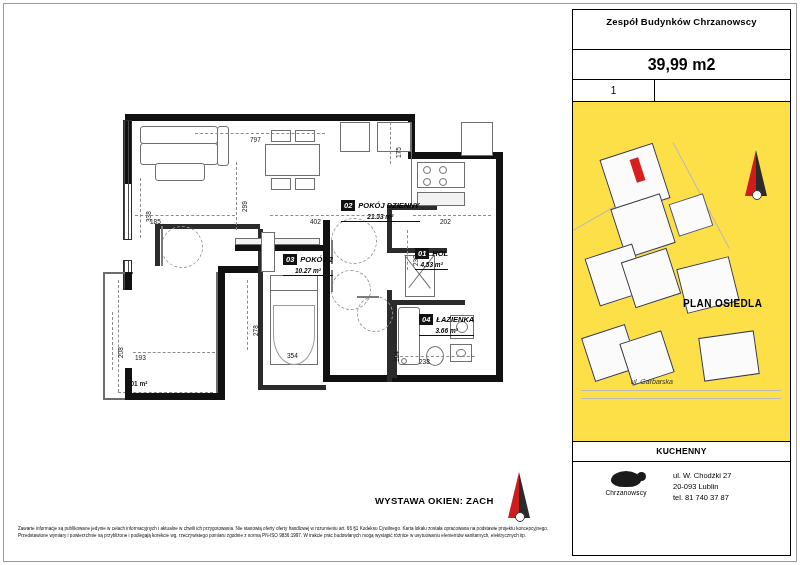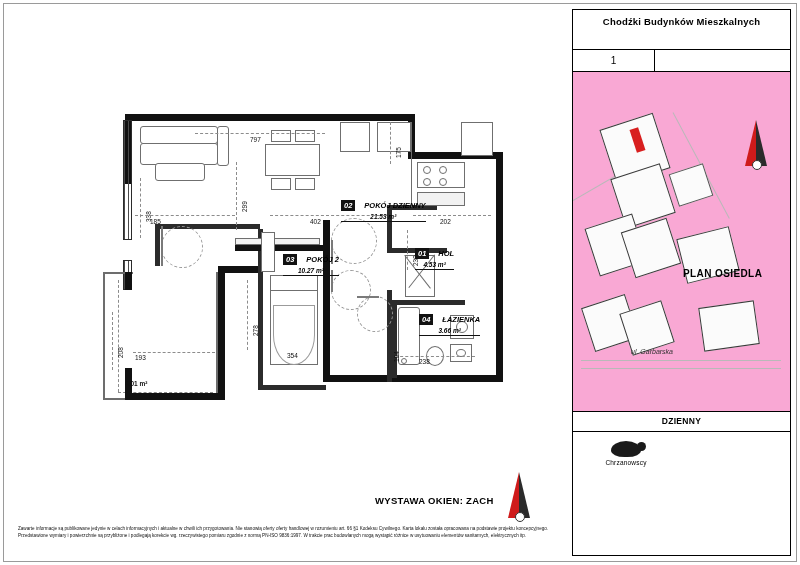--- a/index.html
+++ b/index.html
@@ -100,21 +100,21 @@
   }
   .ip-floor .cell-r {
     flex: 1;
     font-size: 8.5px;
     line-height: 21px;
   }
   .ip-map {
     height: 340px;
     position: relative;
     overflow: hidden;
-    background: #f9a8d4;
+    background: #fde047;
   }
   .ip-inwestor-head {
     height: 20px;
     font-size: 8.5px;
     font-weight: bold;
     line-height: 19px;
     letter-spacing: .3px;
   }
   .ip-inwestor-body {
     height: 48px;
@@ -285,21 +285,21 @@
     color: #fff;
     font-size: 7.5px;
     font-weight: bold;
     padding: 1px 3px;
     line-height: 9px;
     display: inline-block;
   }
   .room-tag .nm {
     font-size: 7.5px;
     font-weight: bold;
-    margin-left: 9px;
+    margin-left: 3px;
   }
   .room-tag .ar {
     font-size: 6.5px;
     font-weight: bold;
     margin-top: 2px;
     text-align: center;
   }
   .room-tag .underline {
     height: 1px;
     background: #111;
@@ -538,23 +538,24 @@
     <div class="needle-l"></div>
     <div class="needle-r"></div>
     <div class="dot"></div>
   </div>
 
   <div class="disclaimer">Zawarte informacje są publikowane jedynie w celach informacyjnych i aktualne w chwili ich przygotowania. Nie stanowią oferty oferty handlowej w rozumieniu art. 66 §1 Kodeksu Cywilnego. Karta lokalu została opracowana na podstawie projektu koncepcyjnego. Przedstawione wymiary i powierzchnie są przybliżone i podlegają korekcie wg. rzeczywistego pomiaru zgodnie z normą  PN-ISO 9836:1997. W trakcie prac budowlanych mogą wystąpić różnice w usytuowaniu elementów sanitarnych, elektrycznych itp.</div>
 
   <div class="info-panel">
 
     <div class="info-row ip-title">
-      <div class="l1">Chodźki Budynków Mieszkalnych</div>
-    </div>
-
+      <div class="l1">Zespół Budynków Chrzanowscy</div>
+    </div>
+
+    <div class="info-row ip-area">39,99 m2</div>
 
 
 
     <div class="info-row ip-floor">
       <div class="cell-l">1</div>
     </div>
 
     <div class="info-row ip-map">
 
       <div class="road" style="left:0px; top:128px; width:60px; transform:rotate(-30deg); transform-origin:left center;"></div>
@@ -577,21 +578,26 @@
       <div class="map-label" style="left:110px; top:196px;">PLAN OSIEDLA</div>
       <div class="street-label" style="left:58px; top:276px;">ul. Garbarska</div>
 
       <div class="compass map-compass">
         <div class="needle-l"></div>
         <div class="needle-r"></div>
         <div class="dot"></div>
       </div>
     </div>
 
-    <div class="info-row ip-inwestor-head">DZIENNY</div>
+    <div class="info-row ip-inwestor-head">KUCHENNY</div>
     <div class="info-row ip-inwestor-body">
       <div class="inv-logo">
         <div class="mark"></div>
         <div class="name">Chrzanowscy</div>
       </div>
+      <div class="inv-addr">
+        <div>ul. W. Chodźki 27</div>
+        <div>20-093 Lublin</div>
+        <div>tel. 81 740 37 87</div>
+      </div>
     </div>
   </div>
 </div>
 
 </body></html>

